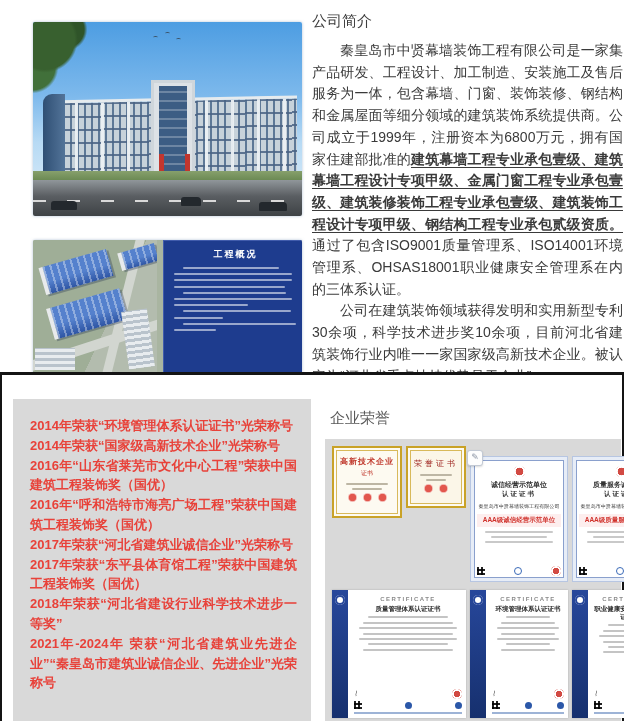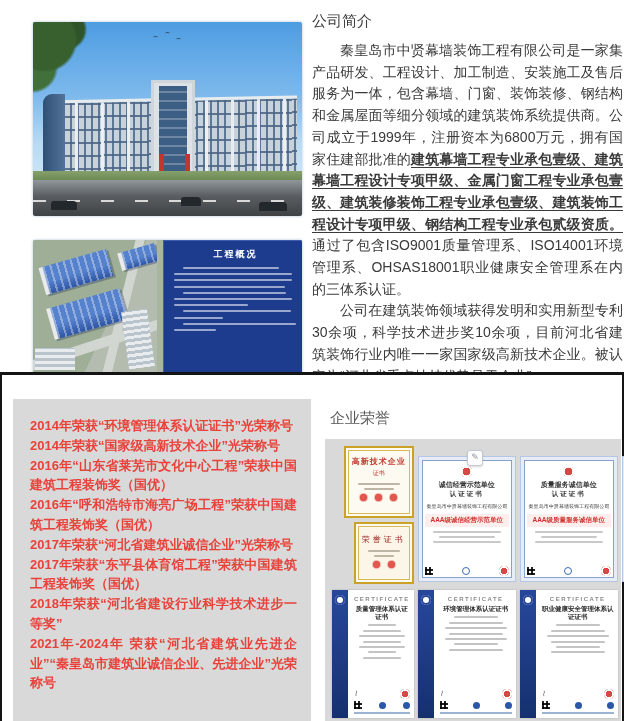--- a/index.html
+++ b/index.html
@@ -56,21 +56,21 @@
   
   .honors-section{position:absolute;left:0;top:372px;width:620px;height:360px;
       border:2px solid #141414;border-top-width:3px;background:#fff;}
   .awards-panel{position:absolute;left:11px;top:24px;width:298px;height:322px;background:#d9d9d9;
       box-sizing:border-box;padding:17px 14px 8px 17px;}
   .award-item{color:#e8423a;font-size:13px;font-weight:700;line-height:19.8px;text-align:justify;}
   .honors-title{position:absolute;left:328px;top:22px;font-size:15px;color:#595959;font-weight:400;}
   .cert-panel{position:absolute;left:323px;top:64px;width:296px;height:282px;background:#d9d9d9;
       box-sizing:border-box;padding:7px;}
   .cert-grid{display:grid;grid-template-columns:repeat(4,1fr);grid-template-rows:138px 128px;gap:6px 4px;height:100%;}
-  .stack-col{display:flex;flex-direction:column;gap:4px;align-items:flex-end;}
+  .stack-col{display:flex;flex-direction:row;gap:4px;}
   
   .cert-gold{background:#fdfaf1;border:2px solid #c9a227;box-shadow:inset 0 0 0 2px #fdfaf1,inset 0 0 0 3px #d8b95a;
       position:relative;box-sizing:border-box;padding:8px 6px 4px;text-align:center;}
   .cert-gold.c1{height:72px;}
   .cert-gold.c2{height:62px;background:#fbf6e8;}
   .gold-title{font-size:8px;font-weight:bold;color:#c03a2e;letter-spacing:1px;white-space:nowrap;}
   .gold-sub{font-size:6px;color:#c03a2e;margin-top:2px;}
   .honor-title{font-size:8px;font-weight:normal;color:#9c1f1a;letter-spacing:3px;margin-top:2px;white-space:nowrap;}
   .mini-line{height:2px;background:#bdb6a4;margin:3px 6px;border-radius:1px;}
   .seal-row{display:flex;justify-content:center;gap:6px;margin-top:3px;}

